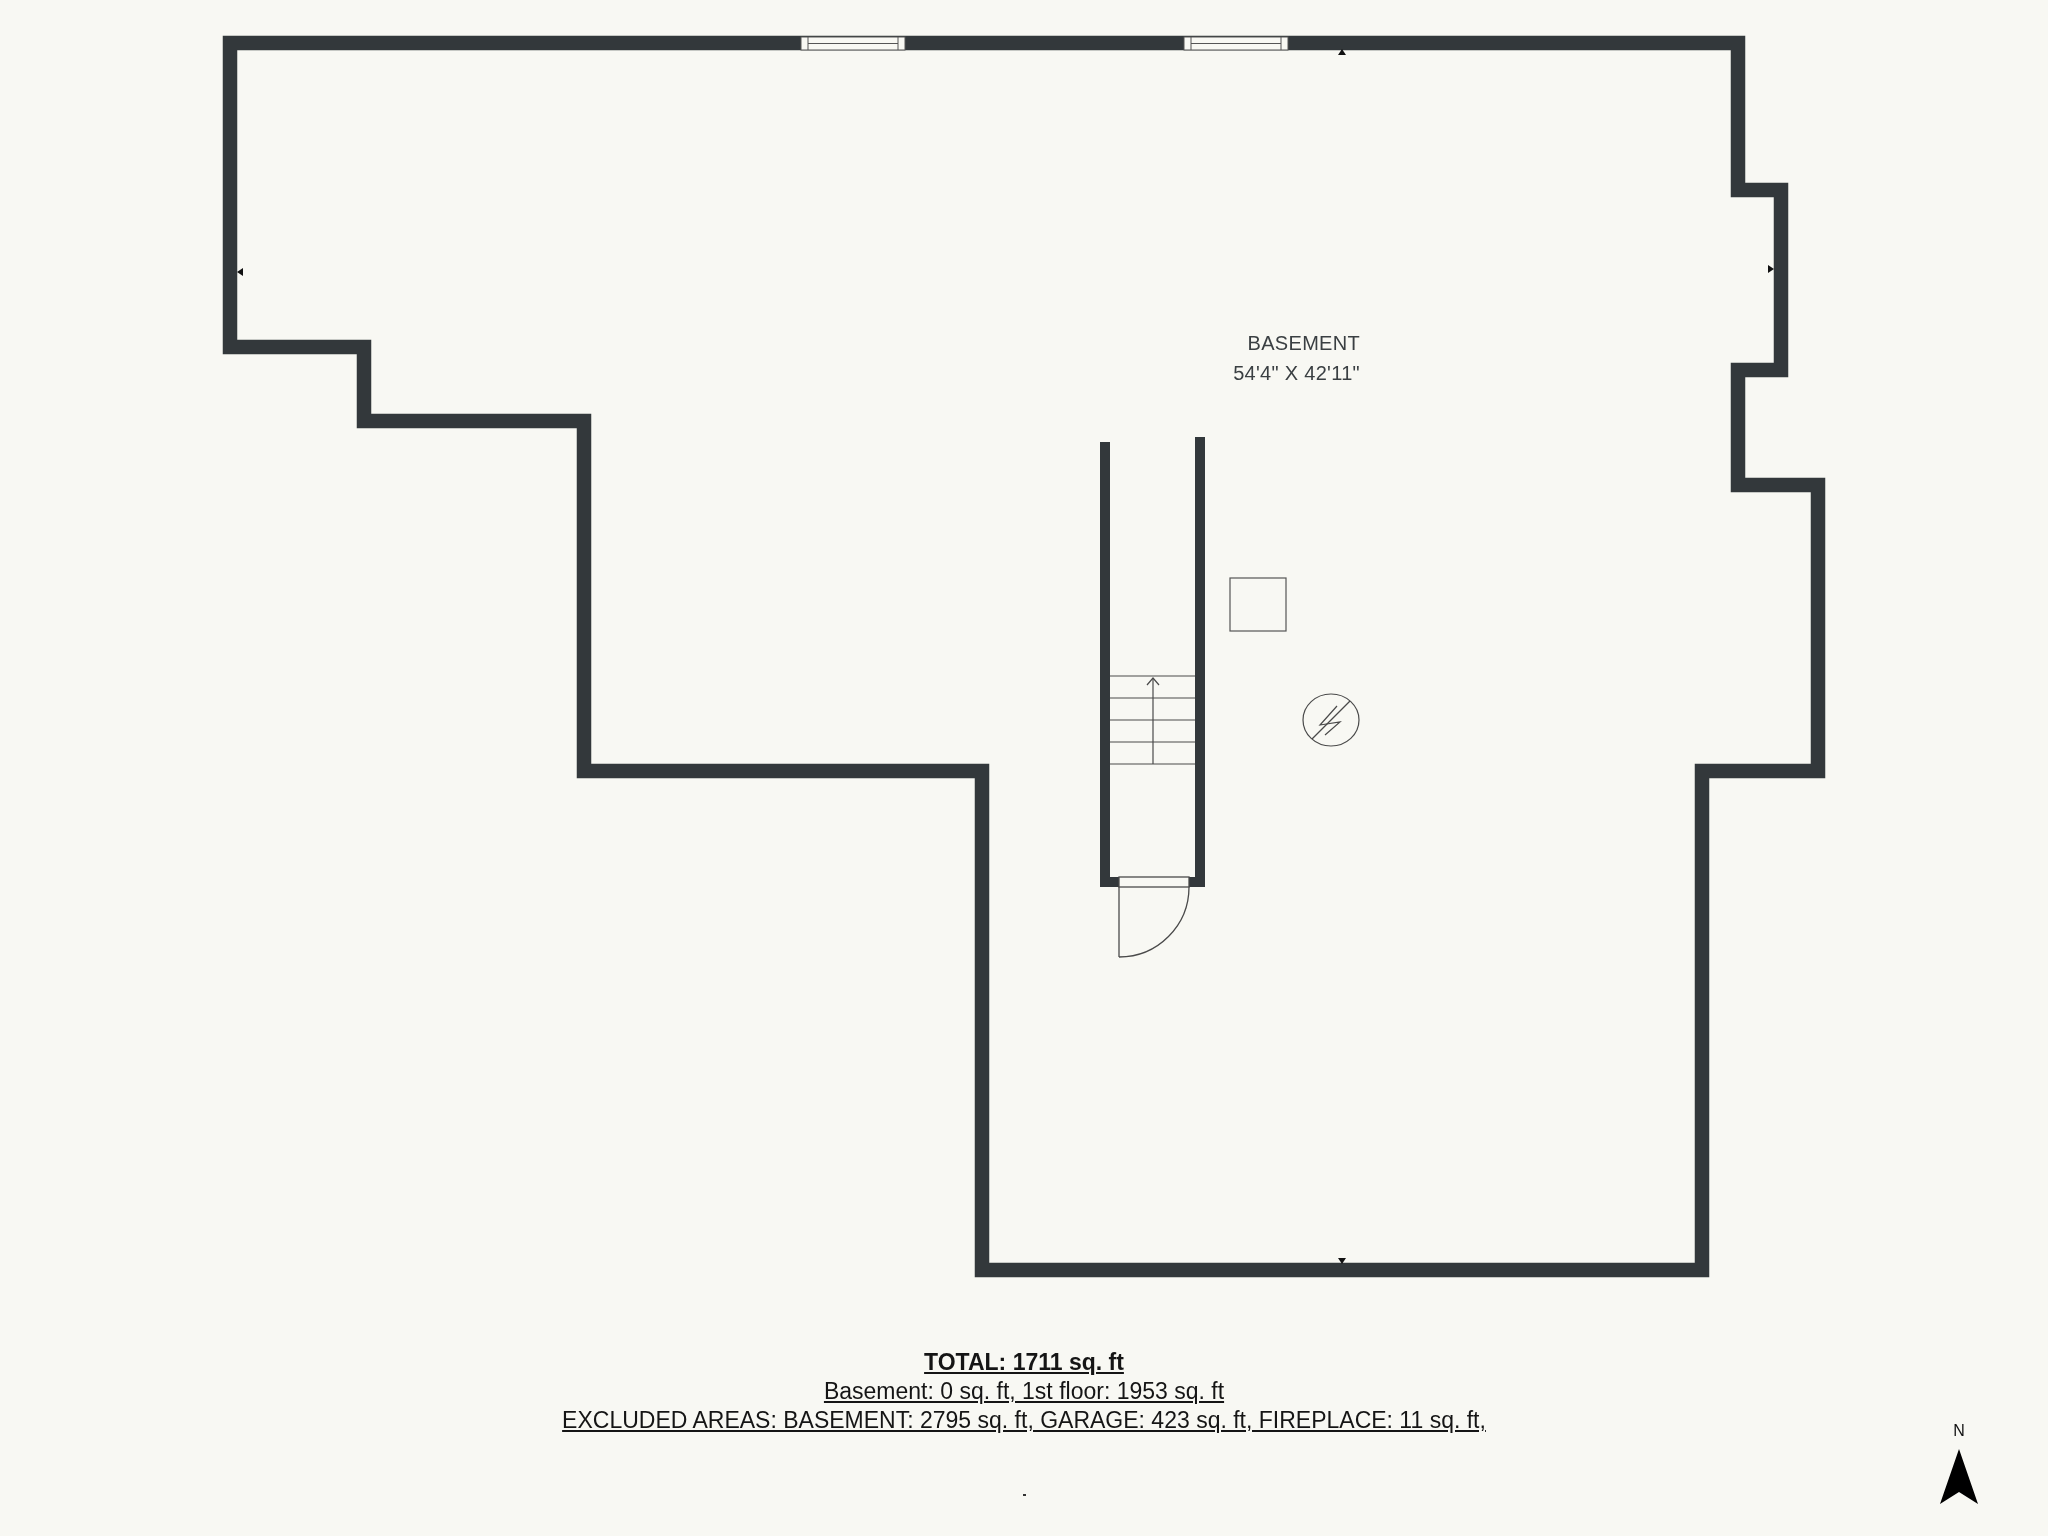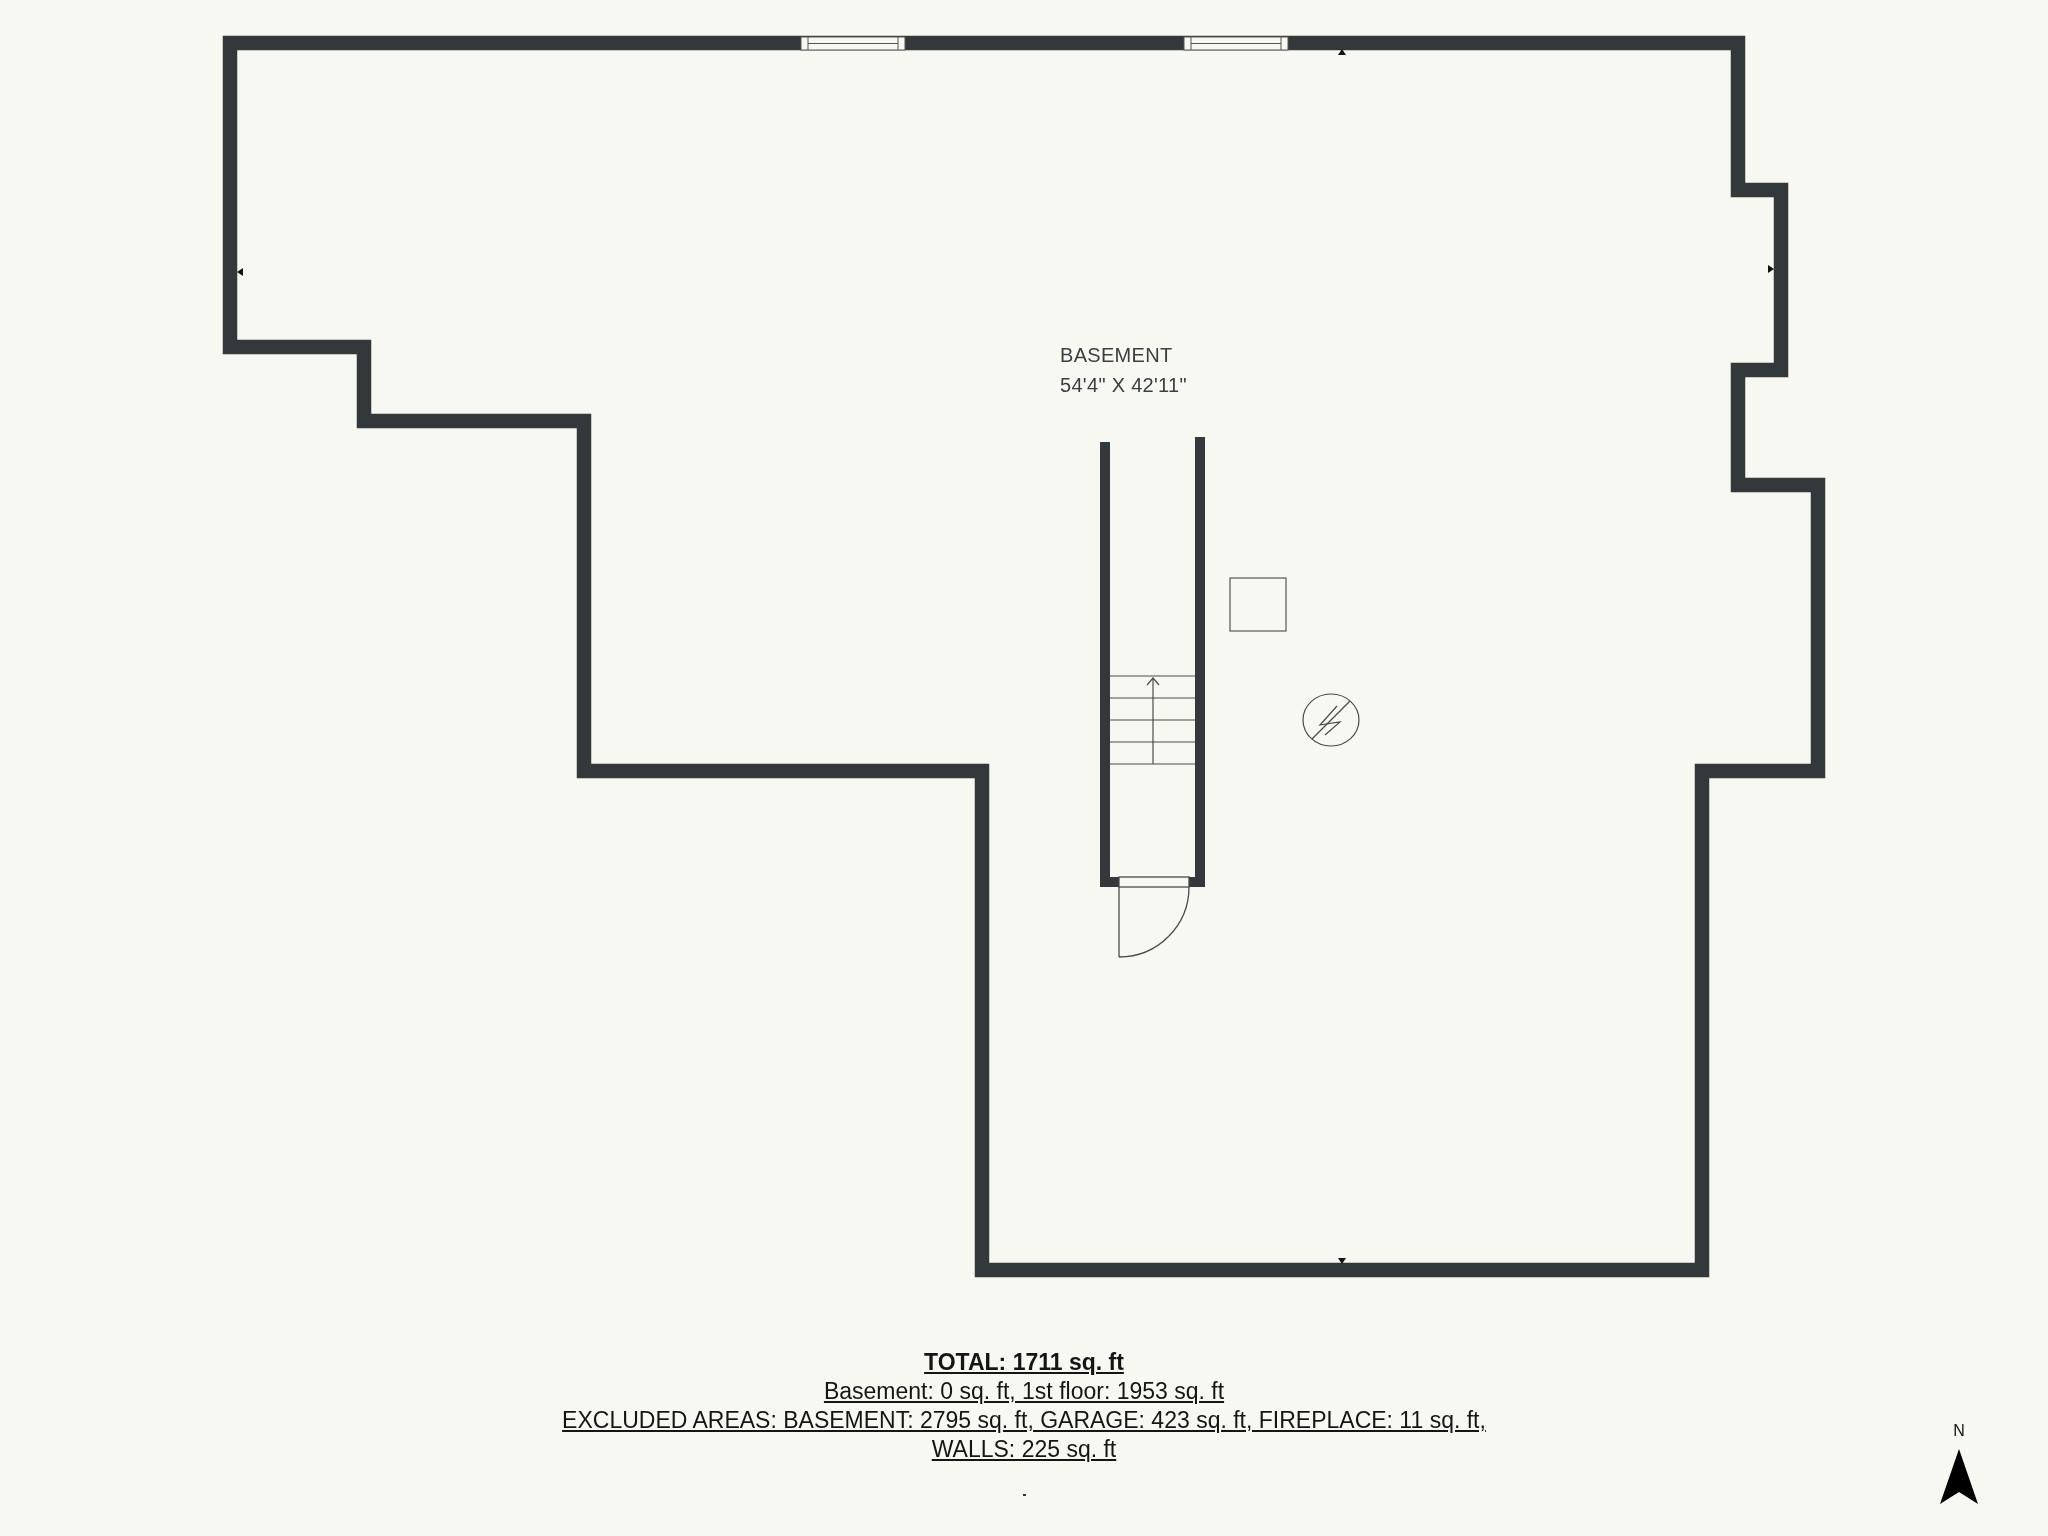--- a/index.html
+++ b/index.html
@@ -1,20 +1,20 @@
 <!DOCTYPE html>
 <html><head>
 <meta charset="utf-8">
 <style>
   html, body { margin:0; padding:0; }
   body { width:2048px; height:1536px; background:#f8f8f3; position:relative; overflow:hidden;
          font-family:"Liberation Sans", "DejaVu Sans", sans-serif; color:#222; }
   #plan { position:absolute; left:0; top:0; }
-  .room-label { position:absolute; left:1060px; top:328px; width:300px; text-align:left;
-                font-size:20px; color:#3a3f42; line-height:30px; letter-spacing:0.3px;margin-top:12px; }
+  .room-label { position:absolute; left:1060px; top:328px; width:300px; text-align:right;
+                font-size:20px; color:#3a3f42; line-height:30px; letter-spacing:0.3px; }
   .summary { position:absolute; left:424px; top:1348px; width:1200px; text-align:center;
              font-size:23px; line-height:29px; color:#151515;text-decoration:underline; }
   .summary .total { font-weight:bold; }
   .north { position:absolute; left:1935px; top:1422px; width:60px; height:90px; }
   .north-label { position:absolute; left:0; top:0; width:48px; text-align:center; font-size:16px; color:#111; }
 </style>
 </head>
 <body>
 
 <svg id="plan" width="2048" height="1536" viewBox="0 0 2048 1536" xmlns="http://www.w3.org/2000/svg">
@@ -96,21 +96,20 @@
 
 <div class="room-label">
   <div>BASEMENT</div>
   <div>54'4" X 42'11"</div>
 </div>
 
 <div class="summary">
   <div class="total">TOTAL: 1711 sq. ft</div>
   <div>Basement: 0 sq. ft, 1st floor: 1953 sq. ft</div>
   <div>EXCLUDED AREAS: BASEMENT: 2795 sq. ft, GARAGE: 423 sq. ft, FIREPLACE: 11 sq. ft,</div>
-  <div>WALLS: 225 sq. ft</div>
 </div>
 
 <div class="north">
   <div class="north-label">N</div>
   <svg width="50" height="80" viewBox="0 0 50 80" style="position:absolute;left:0;top:22px;">
     <polygon points="24,5 43,60 24,48 5,60" fill="#000"></polygon>
   </svg>
 </div>
 
 <div style="position:absolute;left:1023px;top:1494px;width:3px;height:2px;background:#333;"></div>

